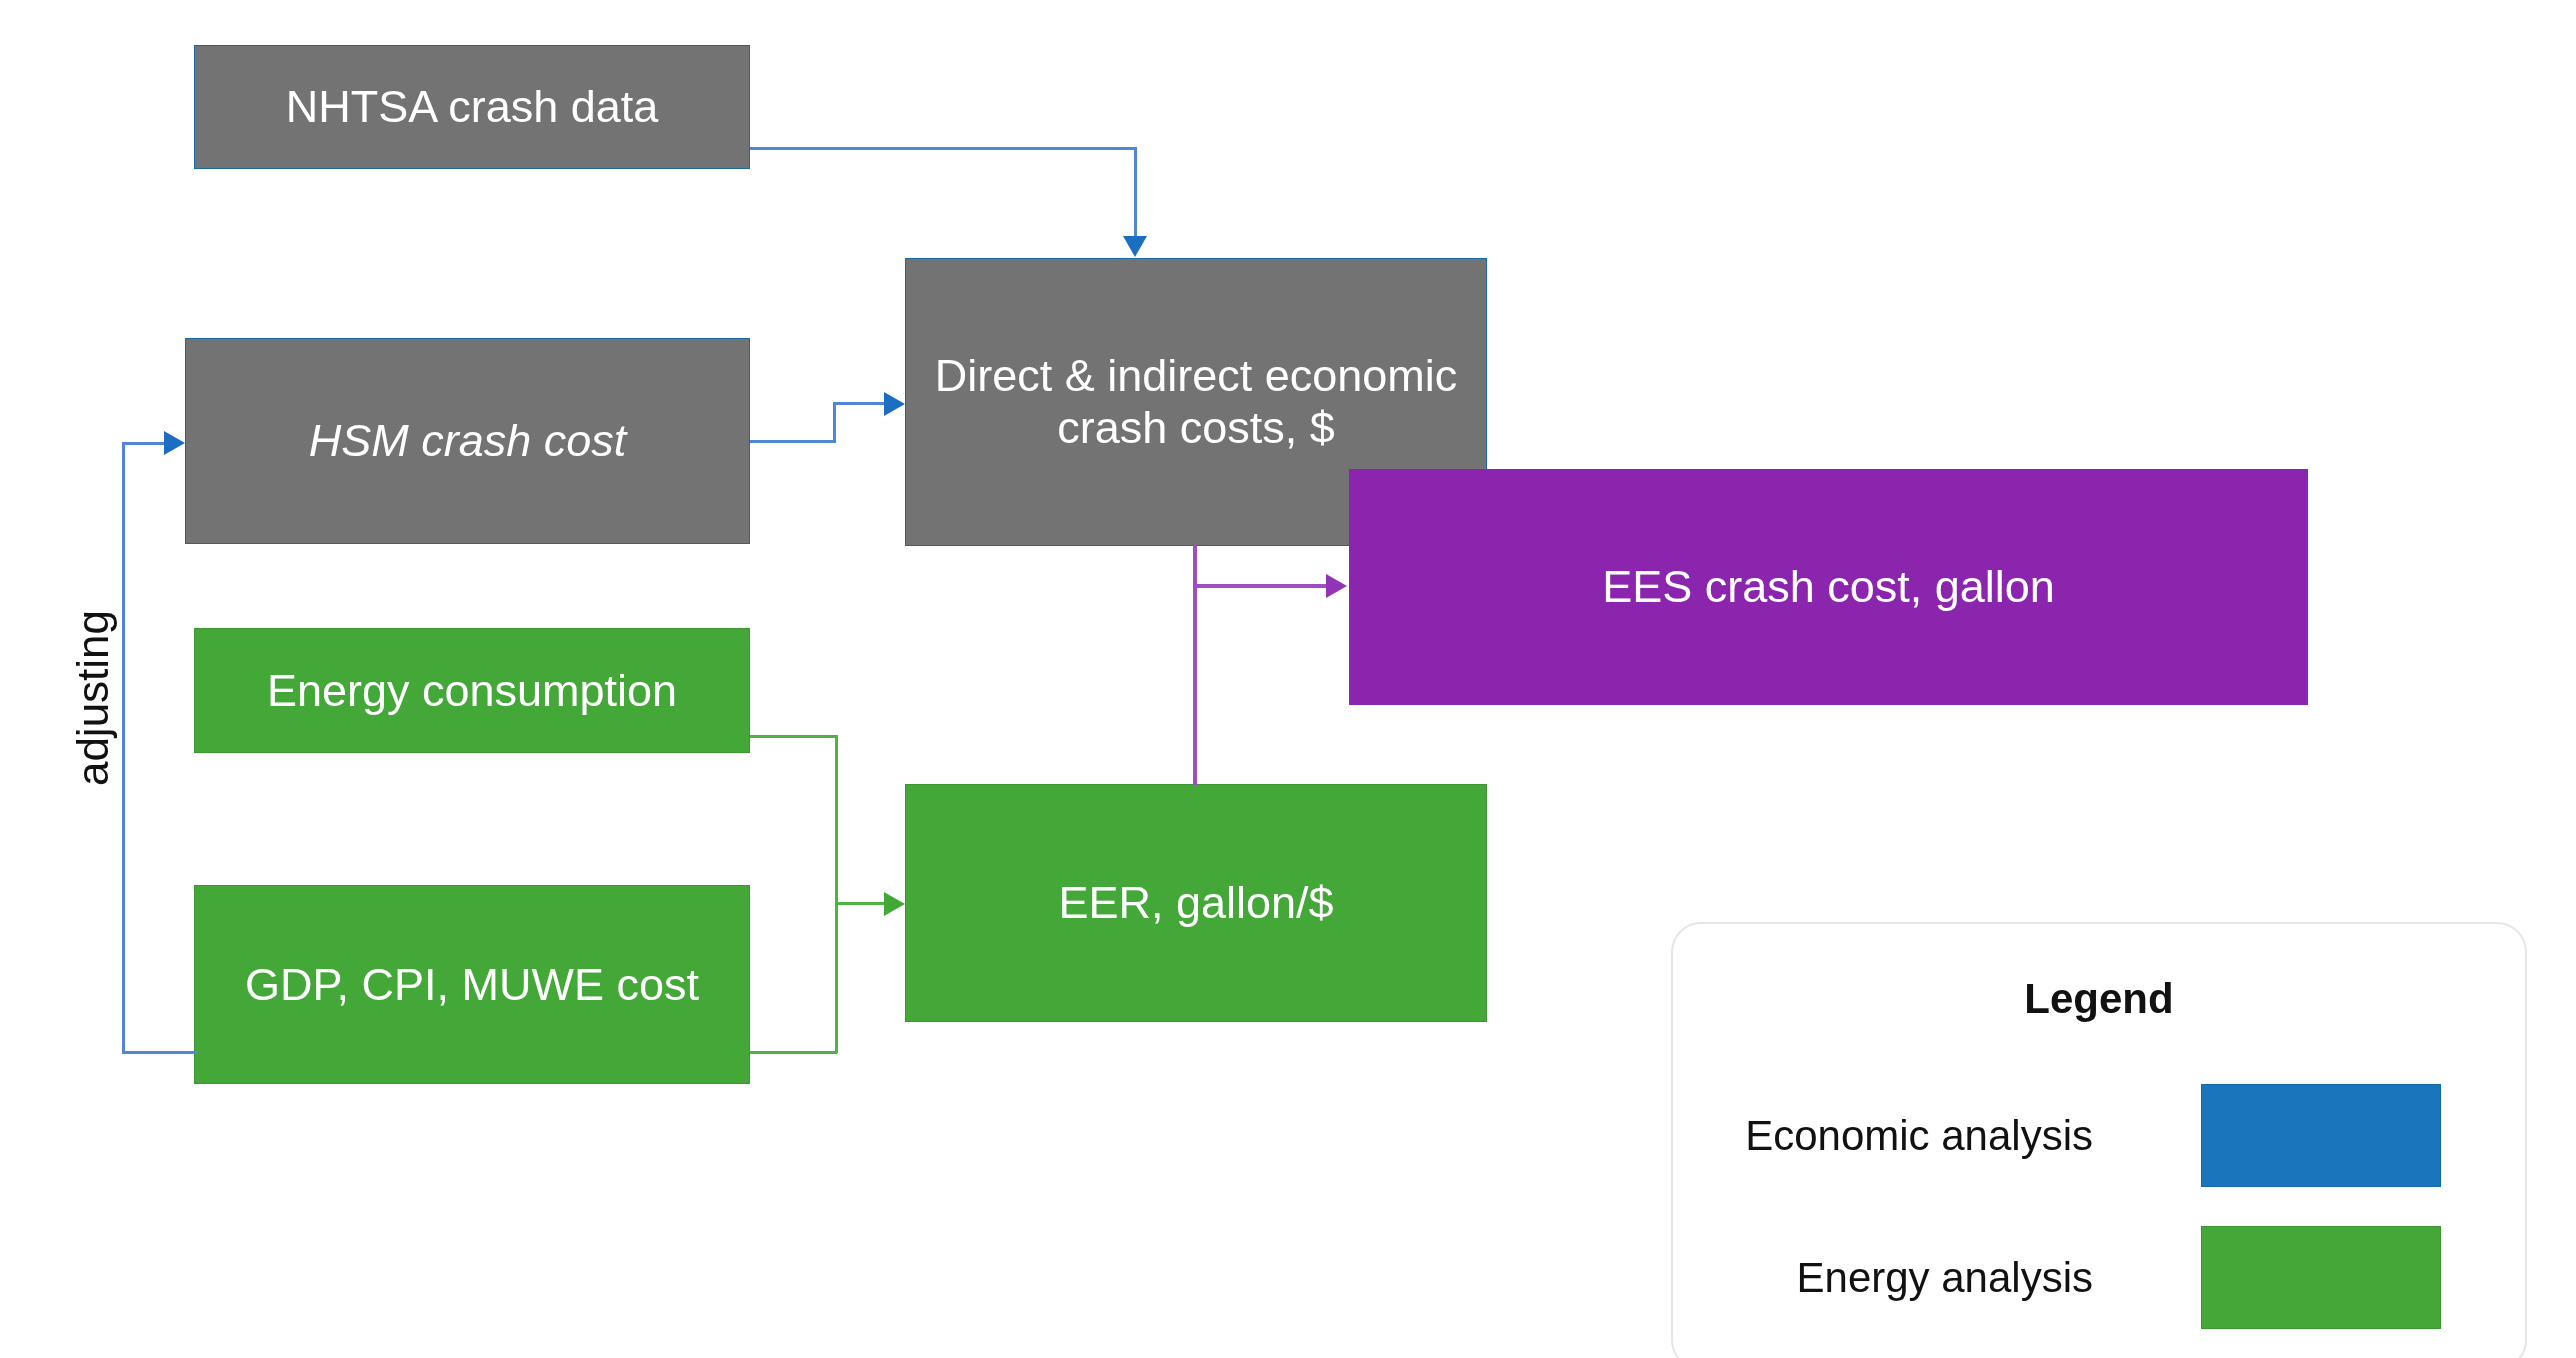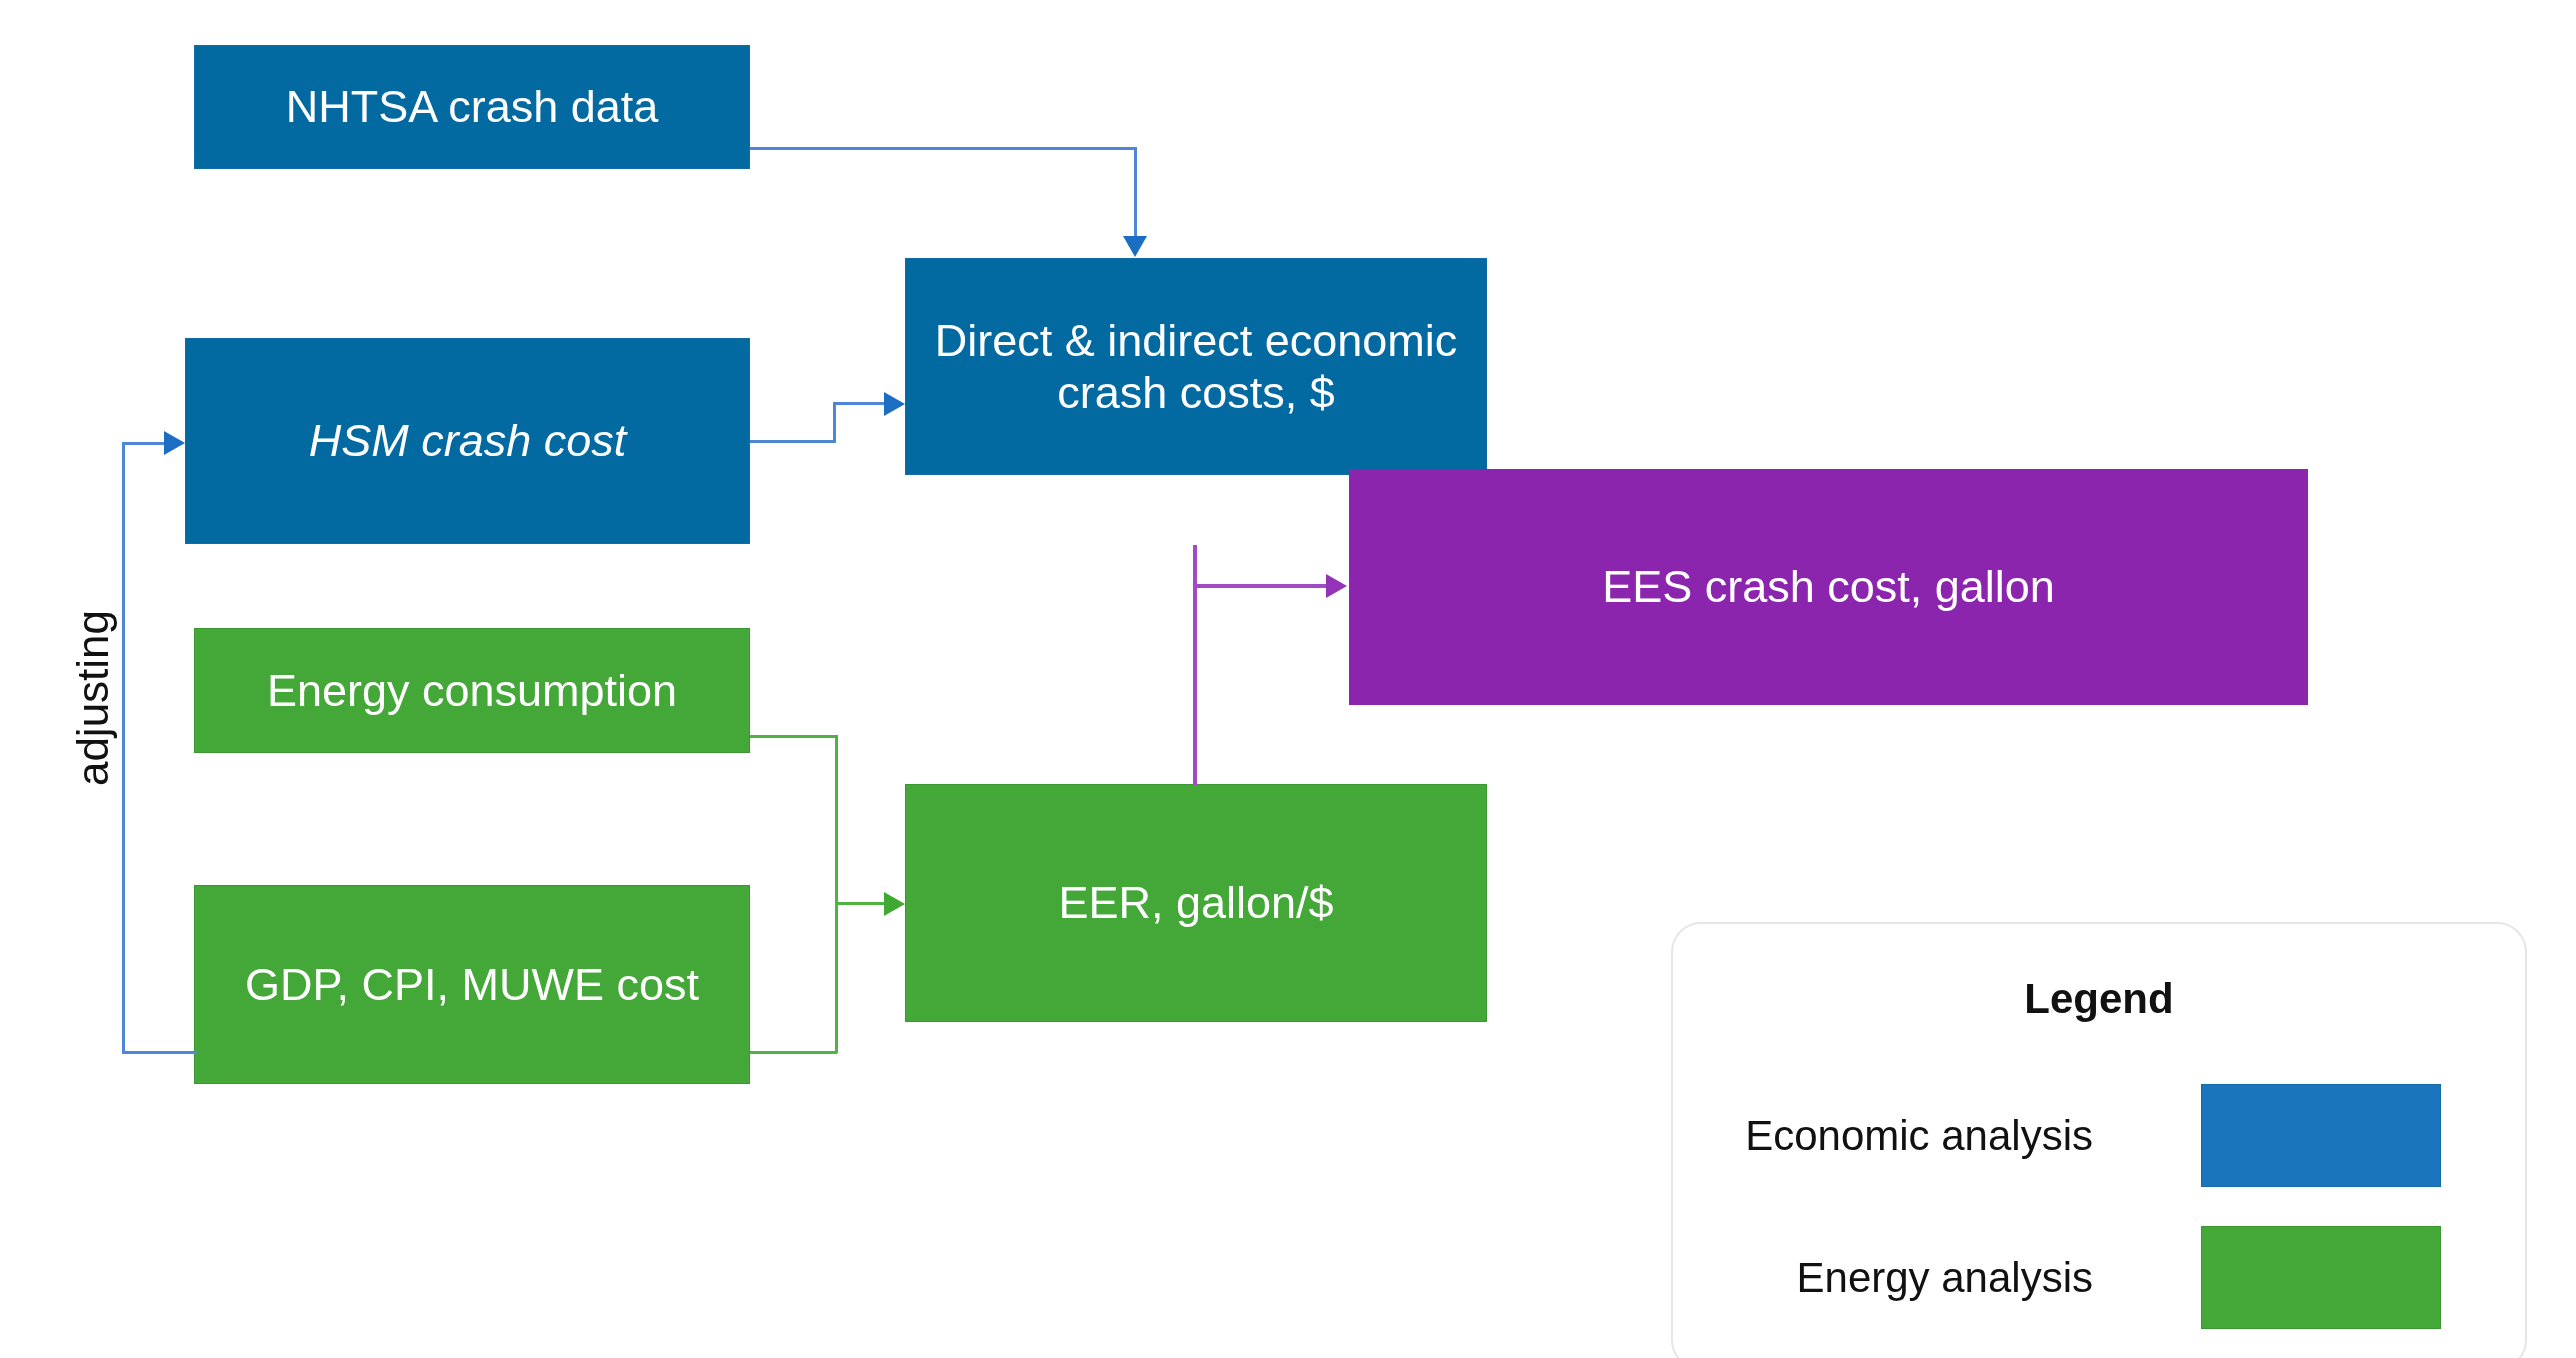--- a/index.html
+++ b/index.html
@@ -19,27 +19,27 @@
     position: absolute;
     display: flex;
     align-items: center;
     justify-content: center;
     text-align: center;
     color: #ffffff;
     box-sizing: border-box;
     line-height: 1.15;
     padding: 0 12.2px;
   }
-  .node-blue   { background: #0369a1; border: 1.7px solid #156aa8; }
+  .node-blue   { background: #737373; border: 1.7px solid #156aa8; }
   .node-green  { background: #43a838; border: 1.7px solid #3c9632; }
   .node-purple { background: #8c25ae; border: 1.7px solid #8c25ae; }
 
   #n-nhtsa   { left: 194px;  top: 45px;   width: 556px;  height: 124px; font-size: 45px; }
   #n-hsm     { left: 185px;  top: 338px;  width: 565px;  height: 206px; font-size: 45px; font-style: italic; }
-  #n-direct  { left: 905px; top: 258px;  width: 582px;  height: 217px; font-size: 45px; }
+  #n-direct  { left: 905px; top: 258px;  width: 582px;  height: 288px; font-size: 45px; }
   #n-energy  { left: 194px;  top: 628px;  width: 556px;  height: 125px; font-size: 45px; }
   #n-gdp     { left: 194px;  top: 885px; width: 556px;  height: 199px; font-size: 45px; }
   #n-eer     { left: 905px; top: 784px;  width: 582px;  height: 238px; font-size: 45px; }
   #n-ees     { left: 1349px; top: 469px;  width: 959px; height: 236px; font-size: 45px; }
 
   
   .seg {
     position: absolute;
     background: #4f86d6;
   }

